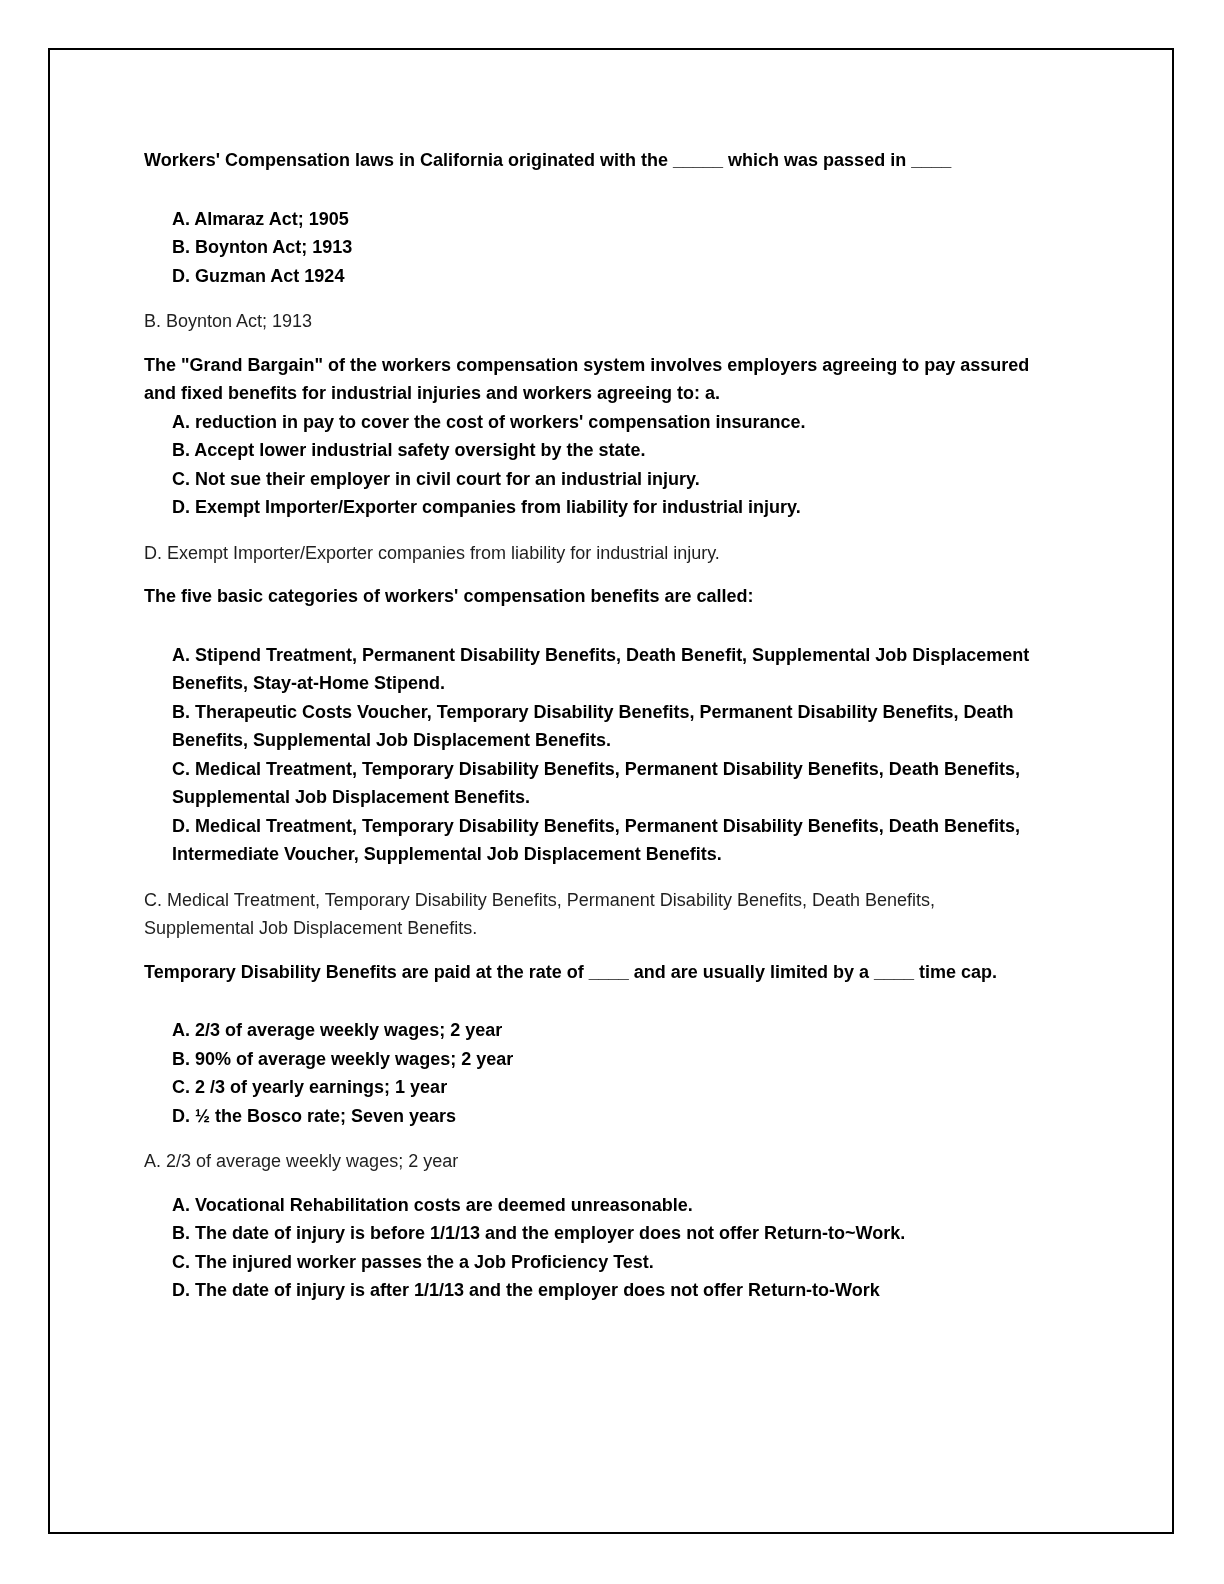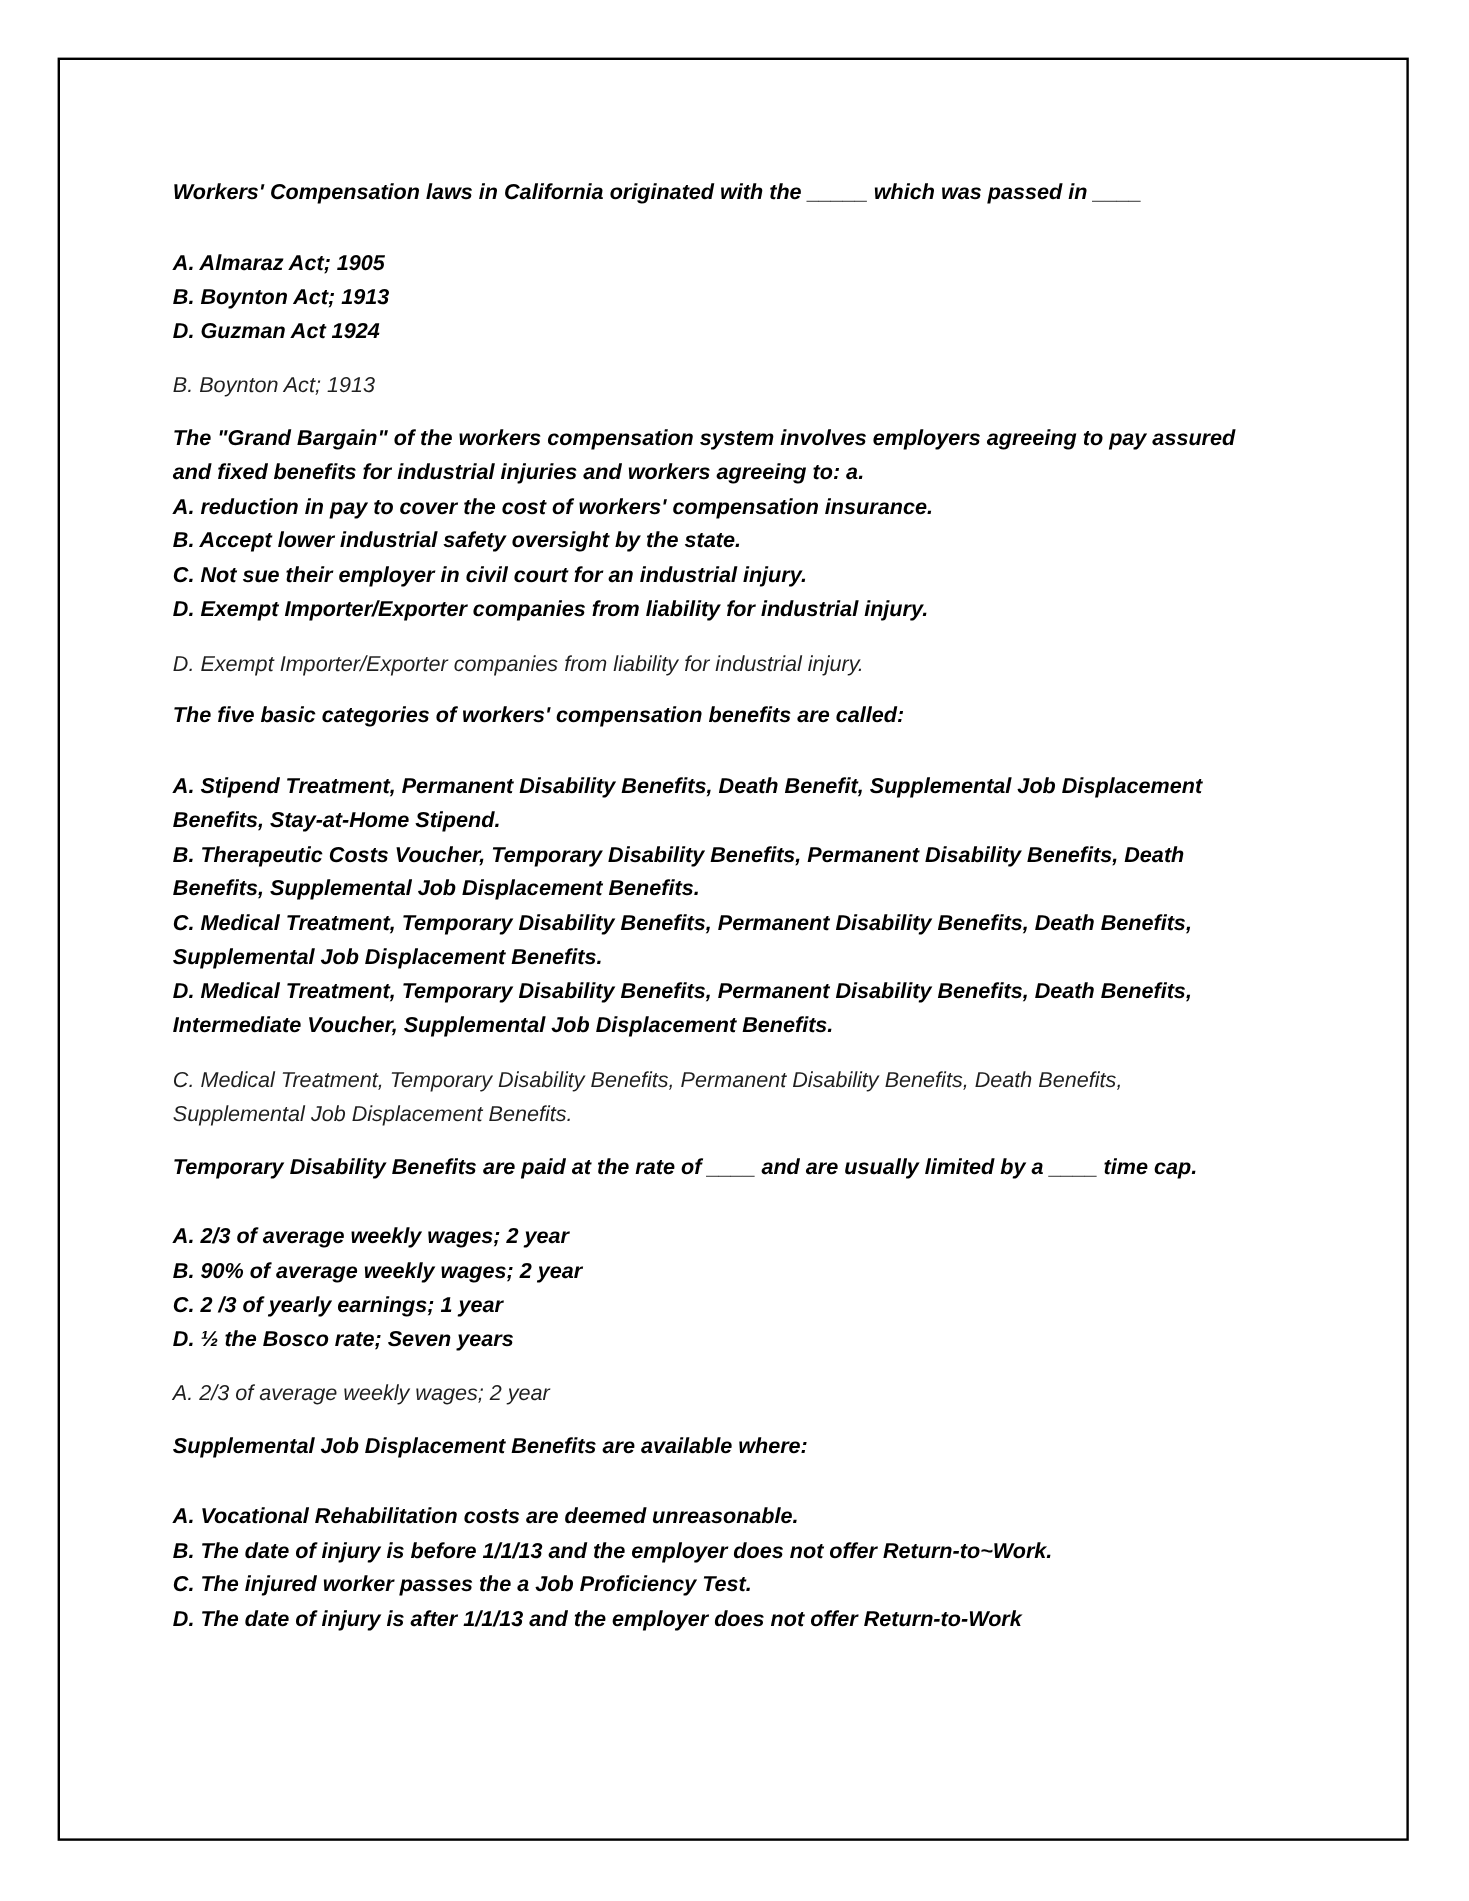--- a/index.html
+++ b/index.html
@@ -21,40 +21,39 @@
     width: 1126px;
     height: 1486px;
     border: 2px solid #000000;
     box-sizing: border-box;
   }
   .content {
     position: absolute;
     left: 144px;
     top: 146px;
     width: 995px;
-    font-style: italic;
   }
   .block { margin: 0; }
   .line {
     line-height: 28.5px;
     white-space: nowrap;
   }
   .q .line, .opt .line {
     font-weight: 700;
     font-size: 18px;
     color: #000000;
   }
   .ans .line {
     font-weight: 400;
     font-size: 18px;
     color: #1f1f1f;
   }
   .gap-large { margin-bottom: 30px; }
   .gap-none  { margin-bottom: 0; }
-  .gap-opt   { margin-bottom: 17px; }
+  .gap-opt   { margin-bottom: 17px; margin-left: 28px; }
   .gap-ans   { margin-bottom: 15px; }
 </style>
 </head>
 <body>
 
 <div class="page-border"></div>
 <div class="content" id="doc-content">
     <div class="block q gap-large">
       <div class="line">Workers' Compensation laws in California originated with the _____ which was passed in ____</div>
     </div>
@@ -101,22 +100,19 @@
     </div>
     <div class="block opt gap-opt">
       <div class="line">A. 2/3 of average weekly wages; 2 year</div>
       <div class="line">B. 90% of average weekly wages; 2 year</div>
       <div class="line">C. 2 /3 of yearly earnings; 1 year</div>
       <div class="line">D. ½ the Bosco rate; Seven years</div>
     </div>
     <div class="block ans gap-ans">
       <div class="line">A. 2/3 of average weekly wages; 2 year</div>
     </div>
-    <div class="block q gap-large">
-      <div class="line">Supplemental Job Displacement Benefits are available where:</div>
-    </div>
     <div class="block opt gap-opt">
       <div class="line">A. Vocational Rehabilitation costs are deemed unreasonable.</div>
       <div class="line">B. The date of injury is before 1/1/13 and the employer does not offer Return-to~Work.</div>
       <div class="line">C. The injured worker passes the a Job Proficiency Test.</div>
       <div class="line">D. The date of injury is after 1/1/13 and the employer does not offer Return-to-Work</div>
     </div>
   </div>
 
 </body></html>

